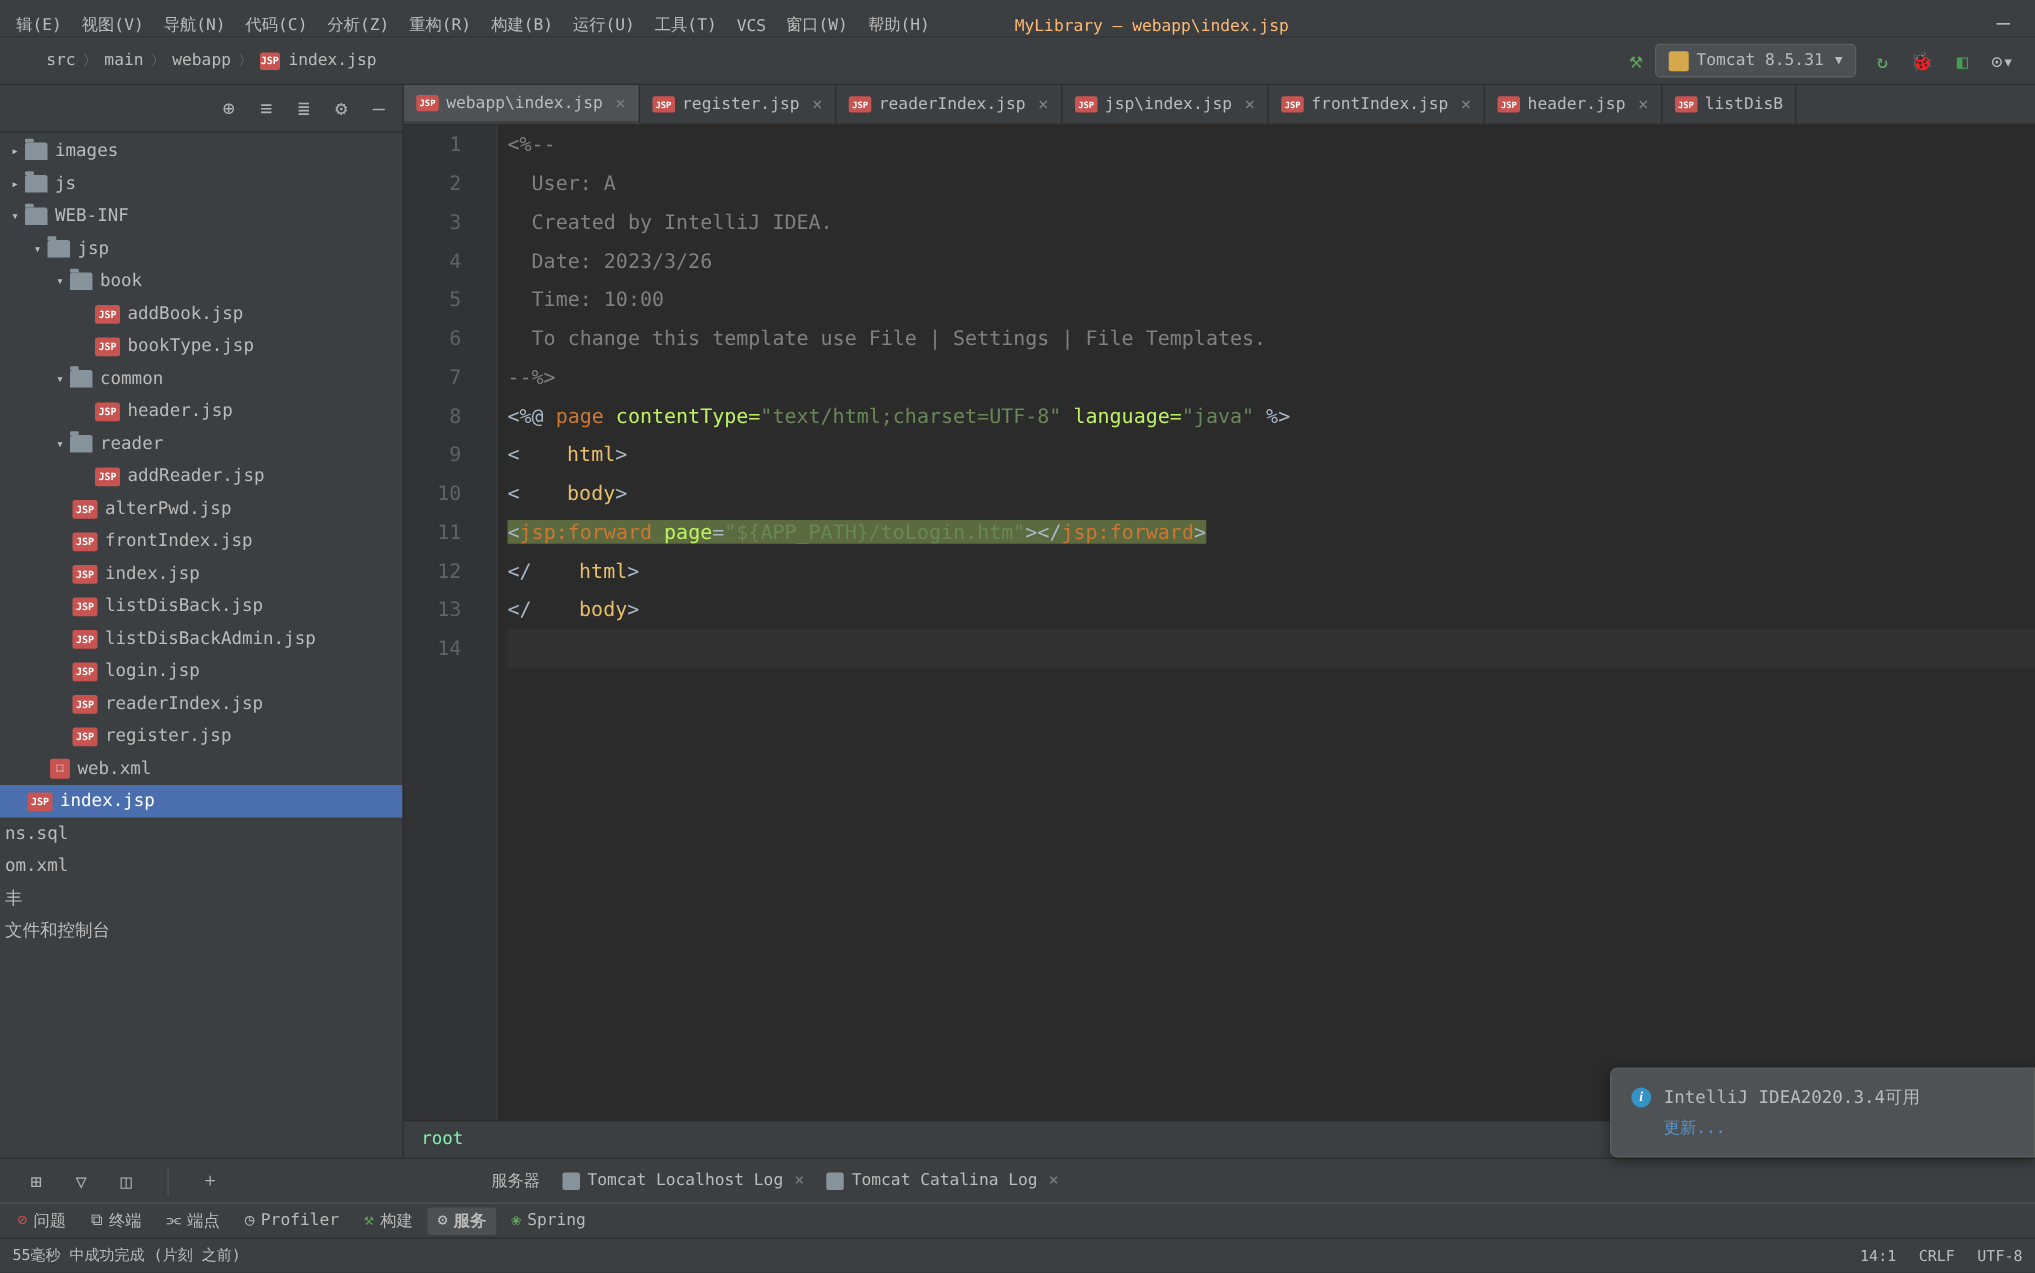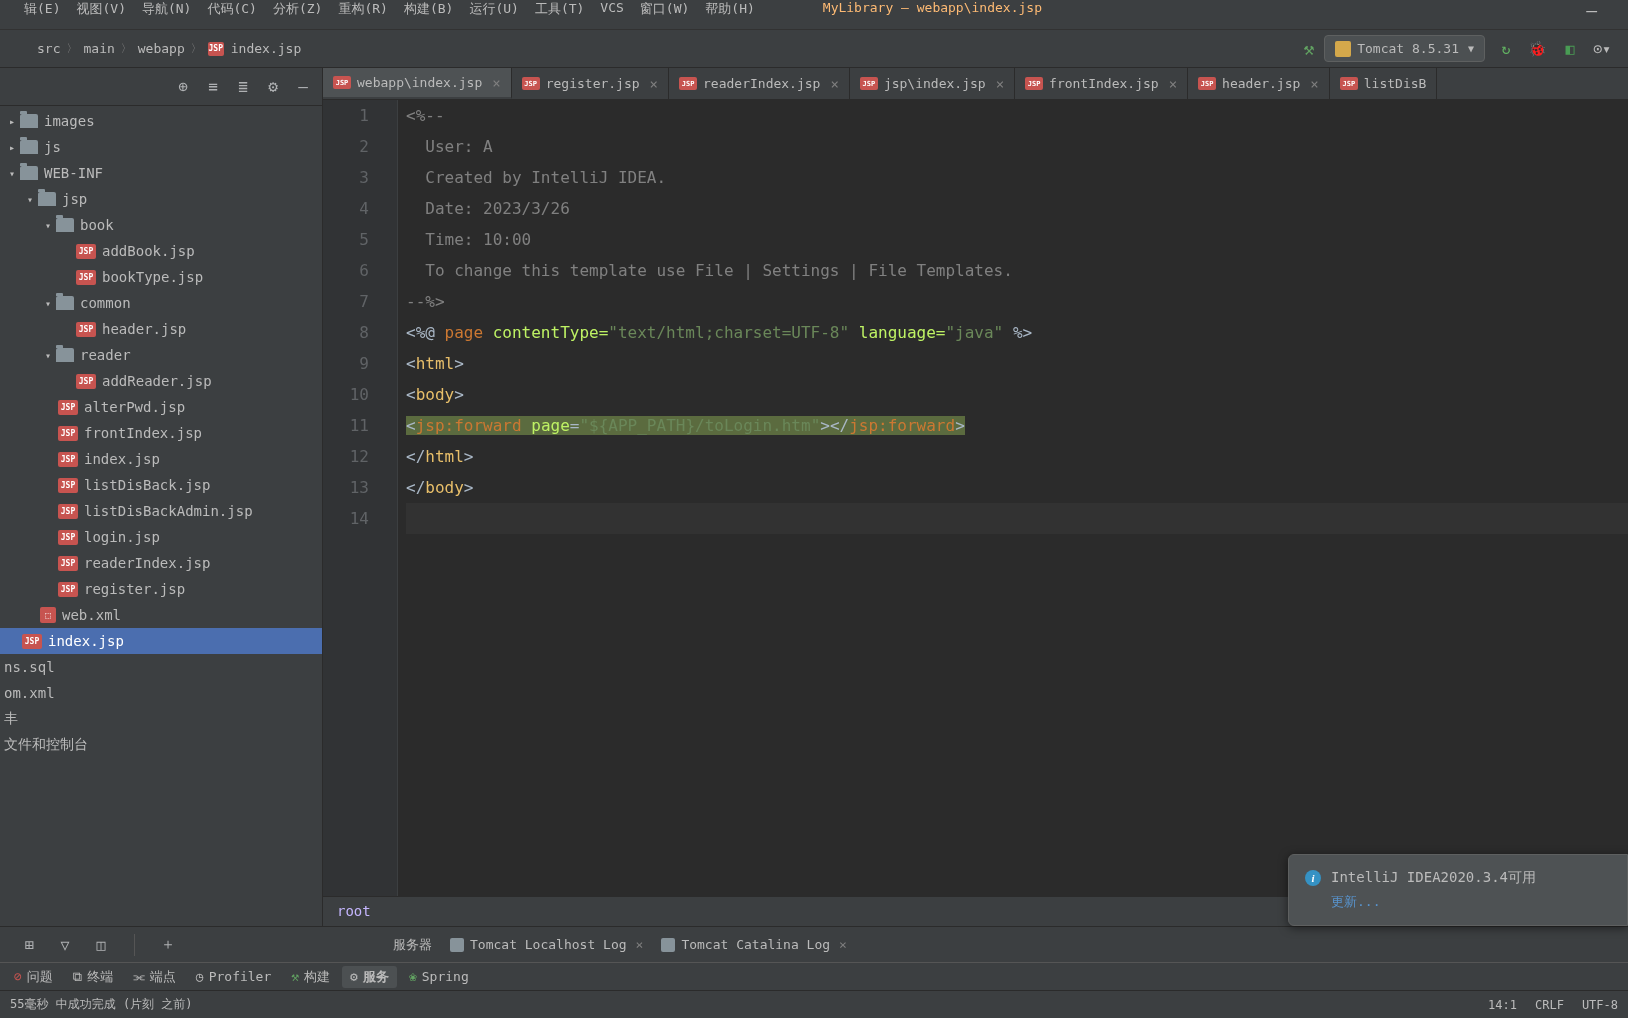--- a/index.html
+++ b/index.html
@@ -1,18 +1,18 @@
 <!DOCTYPE html>
 <html><head>
   <meta charset="utf-8">
   <style>
     * { margin: 0; padding: 0; box-sizing: border-box; font-family: 'Segoe UI', 'Microsoft YaHei', monospace, sans-serif; }
     body { background: #3c3f41; color: #bbbbbb; font-size: 13px; overflow: hidden; width: 1628px; height: 1018px; }
     
-    .menubar { display: flex; align-items: flex-start; height: 30px; background: #3c3f41; border-bottom: 1px solid #323232; padding: 0 16px; }
+    .menubar { display: flex; align-items: flex-end; height: 30px; background: #3c3f41; border-bottom: 1px solid #323232; padding: 0 5px; }
     .menubar .menu-item { padding: 0 8px; color: #bbbbbb; cursor: pointer; font-size: 13px; }
     .menubar .title { margin-left: 60px; color: #fdba74; font-size: 13px; }
     .menubar .win-min { margin-left: auto; padding: 0 15px; color: #bbbbbb; font-size: 18px; }
     
     .navbar { display: flex; align-items: center; height: 38px; background: #3c3f41; border-bottom: 1px solid #2b2b2b; padding: 0 5px; }
     .breadcrumb { display: flex; align-items: center; gap: 3px; font-size: 13px; color: #bbbbbb; margin-left: 32px; }
     .breadcrumb .sep { color: #808080; margin: 0 3px; font-size: 11px; }
     .breadcrumb .jsp-icon { display: inline-flex; align-items: center; justify-content:center; width: 16px; height: 14px; background: #c75450; color: #fff; font-size: 8px; font-weight: bold; border-radius: 2px; margin-right: 4px; }
     .nav-right { margin-left: auto; display: flex; align-items: center; gap: 10px; padding-right: 10px; }
     .nav-right .hammer { color: #62a362; font-size: 18px; }
@@ -52,25 +52,25 @@
     .gutter .ln { height: 31px; }
     .code { flex:1; padding-left: 8px; position:relative; }
     .code .line { height: 31px; white-space: pre; }
     .code .line.hl { background: #323232; }
     .code .sel { background: #5b6b3f; }
     
     .c-comment { color: #808080; }
     .c-keyword { color: #cc7832; }
     .c-attr { color: #bef264; }
     .c-string { color: #6a8759; }
-    .c-tag { color: #e8bf6a; }
+    .c-tag { color: #e8bf6a; margin-left: 38px; }
     .c-jsptag { color: #cc7832; }
     .c-text { color: #a9b7c6; }
     
-    .context-path { height: 30px; padding: 6px 14px; background: #3c3f41; border-top: 1px solid #2b2b2b; color: #c4b5fd; font-size: 14px; }
+    .context-path { height: 30px; padding: 6px 14px; background: #3c3f41; border-top: 1px solid #2b2b2b; color: #86efac; font-size: 14px; }
     
     .notification { position: absolute; bottom: 92px; right: 0; width: 340px; background: #4e5254; border: 1px solid #5e6060; border-radius: 6px 0 0 6px; padding: 14px 16px; box-shadow: 0 2px 10px rgba(0,0,0,0.5); }
     .notification .notif-title { display:flex; align-items:center; gap:10px; color: #bbbbbb; font-size: 14px; }
     .notification .info-icon { width:16px; height:16px; background:#3592c4; border-radius:50%; color:#fff; display:flex; align-items:center; justify-content:center; font-size:11px; font-style:italic; font-family:serif; font-weight:bold; }
     .notification .notif-link { color: #5894ce; margin-top: 6px; margin-left: 26px; cursor:pointer; font-size: 13px; }
     
     .bottom-tabs { display:flex; align-items:center; height: 36px; background: #3c3f41; border-top: 1px solid #2b2b2b; padding: 0 20px; gap: 18px; }
     .bottom-tabs .vbar { width:1px; height:22px; background:#555; margin: 0 6px; }
     .btm-ico { width:18px; height:18px; color:#afb1b3; font-size:15px; display:flex; align-items:center; justify-content:center; }
     .btm-tab { display:flex; align-items:center; gap:6px; color:#bbbbbb; font-size: 13px; }

